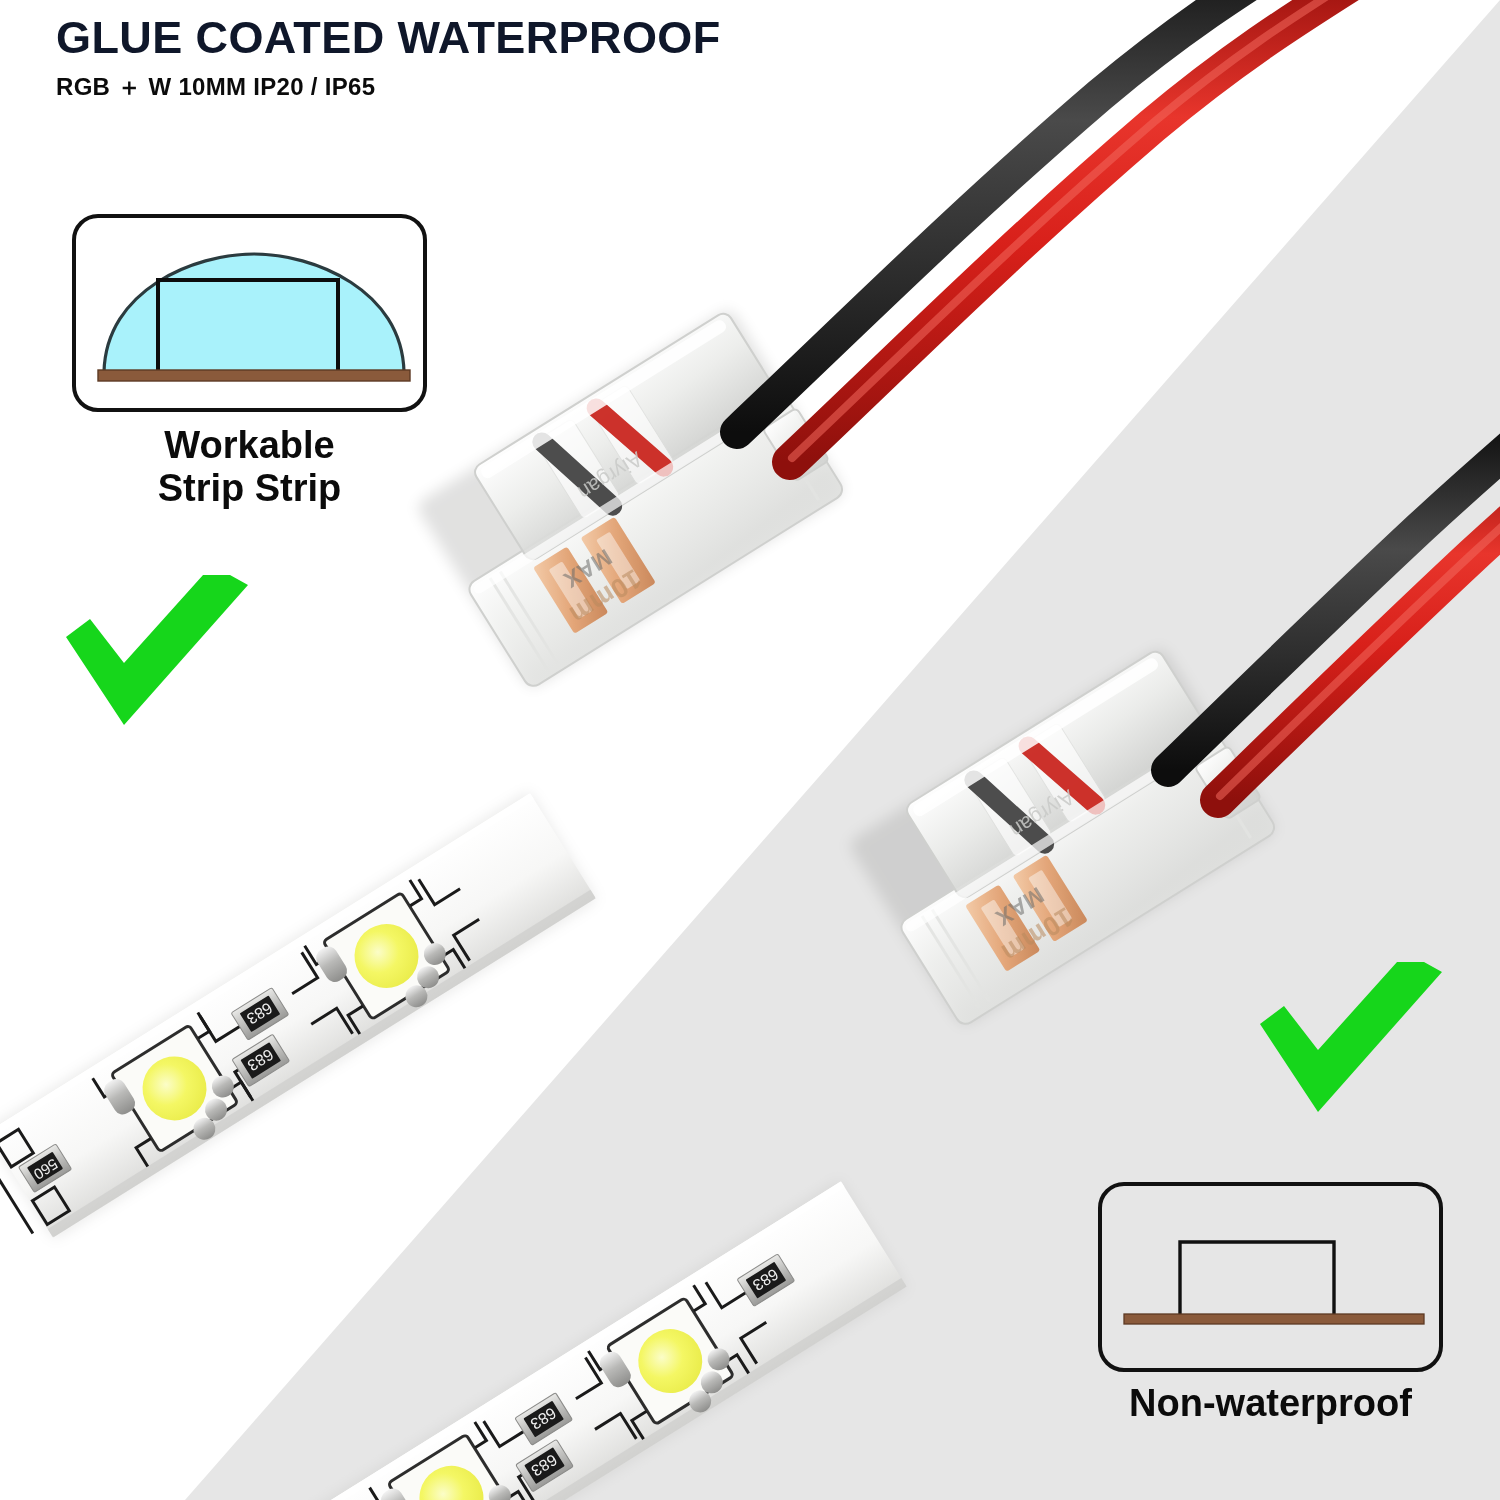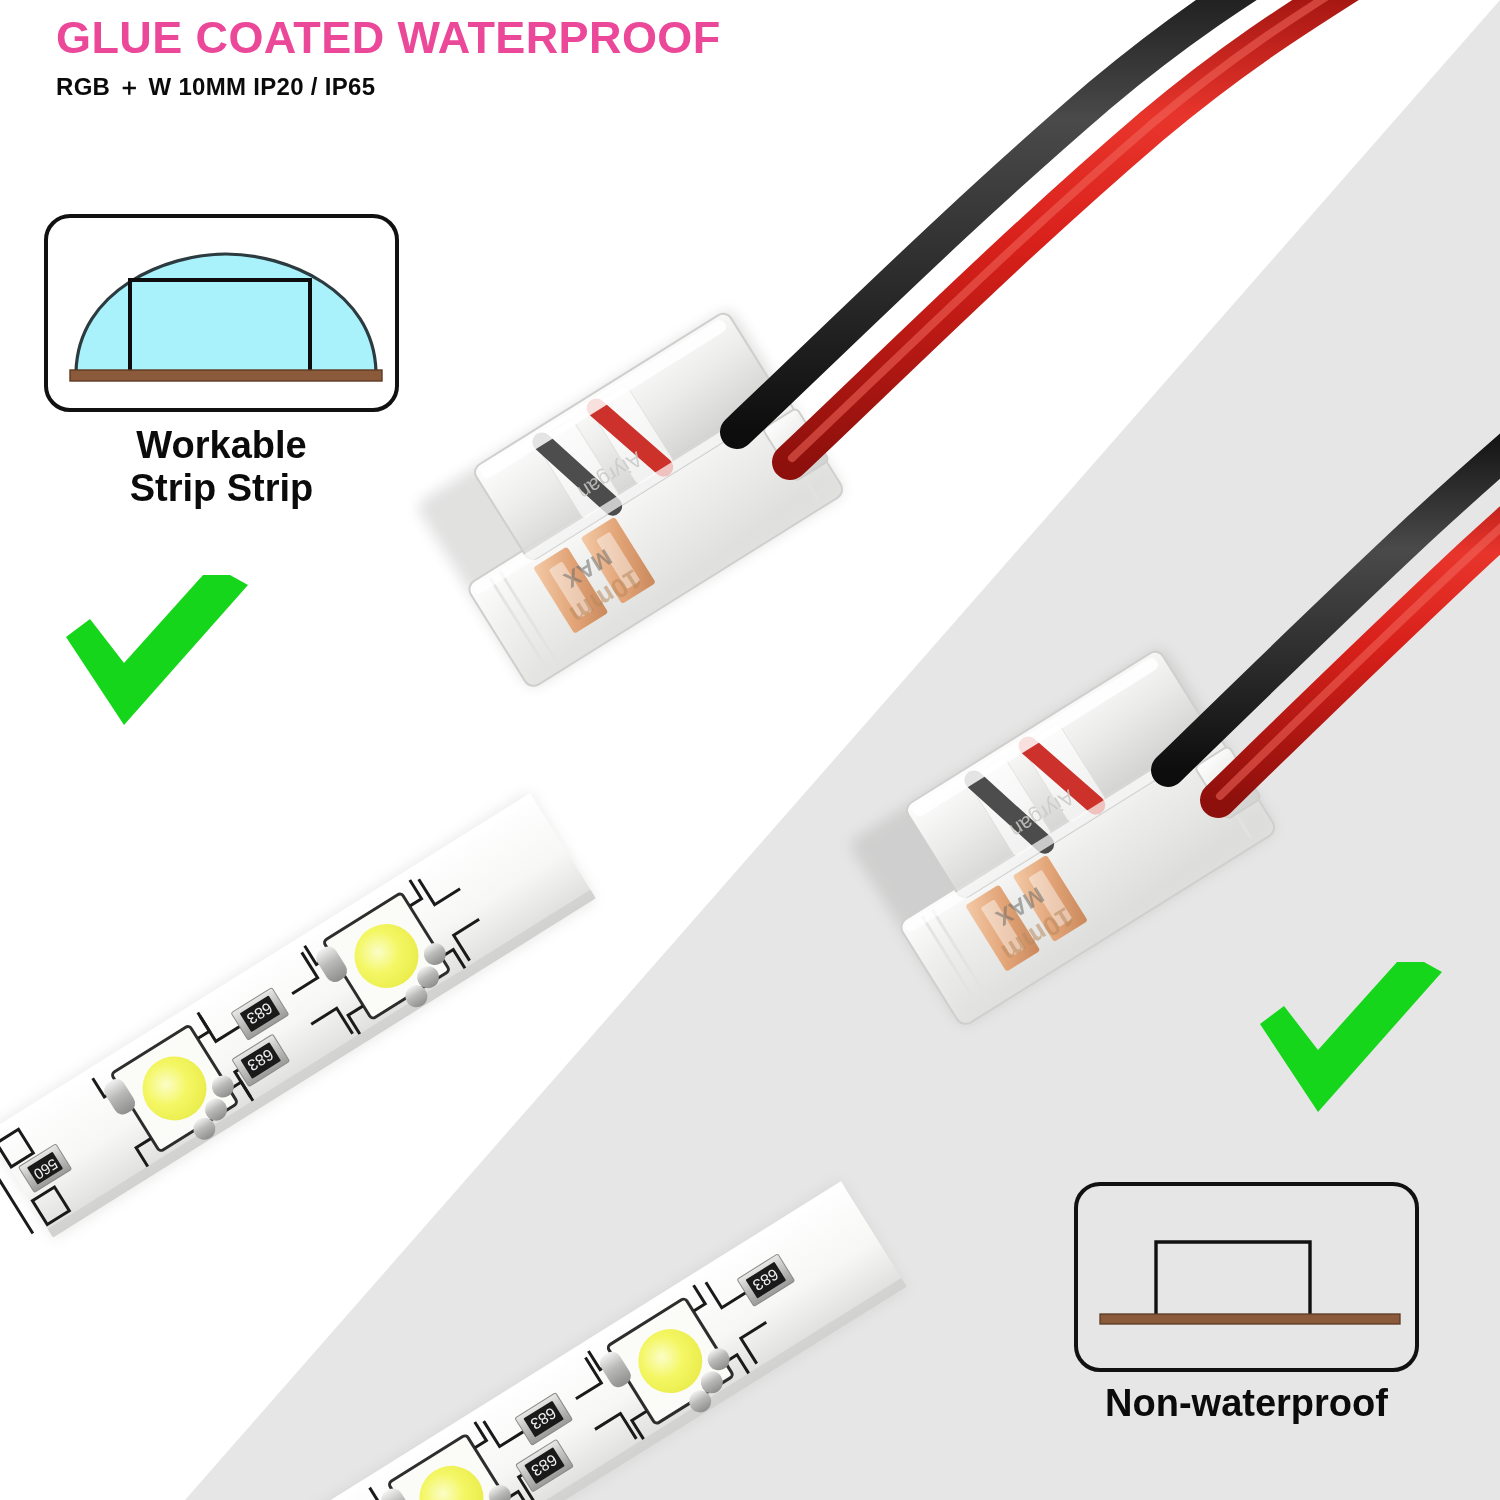--- a/index.html
+++ b/index.html
@@ -15,44 +15,44 @@
   .bg-white{position:absolute;inset:0;background:#ffffff;}
   .bg-gray{
     position:absolute;inset:0;
     background:#e6e6e6;
     clip-path:polygon(1500px 0, 1500px 1500px, 185px 1500px);
   }
 
   
   .title-block{position:absolute;left:56px;top:14px;z-index:40;}
   .title-main{
-    font-size:45px;font-weight:700;color:#ec4899;
+    font-size:45px;font-weight:700;color:#0f172a;
     letter-spacing:0.4px;line-height:1.05;white-space:nowrap;
   }
   .title-sub{
     font-size:24px;font-weight:700;color:#0b0b0b;
     letter-spacing:0.3px;line-height:1.05;margin-top:13px;white-space:nowrap;
   }
 
   
   .card{position:absolute;z-index:40;}
   .card-box{
     border:4px solid #111;border-radius:26px;
     box-sizing:border-box;position:relative;overflow:hidden;
   }
   .card-label{
     text-align:center;font-weight:700;color:#0b0b0b;
     line-height:1.14;margin-top:12px;white-space:nowrap;
   }
 
-  #card-workable{left:44px;top:214px;}
+  #card-workable{left:72px;top:214px;}
   #card-workable .card-box{width:355px;height:198px;background:#fff;}
   #card-workable .card-label{font-size:38px;}
 
-  #card-nonwp{left:1074px;top:1182px;}
+  #card-nonwp{left:1098px;top:1182px;}
   #card-nonwp .card-box{width:345px;height:190px;background:#e6e6e6;}
   #card-nonwp .card-label{font-size:38px;margin-top:10px;}
 
   .diag-svg{position:absolute;left:0;top:0;}
 
   
   .check{position:absolute;z-index:45;}
   #check-left{left:52px;top:575px;}
   #check-right{left:1246px;top:962px;}
 

